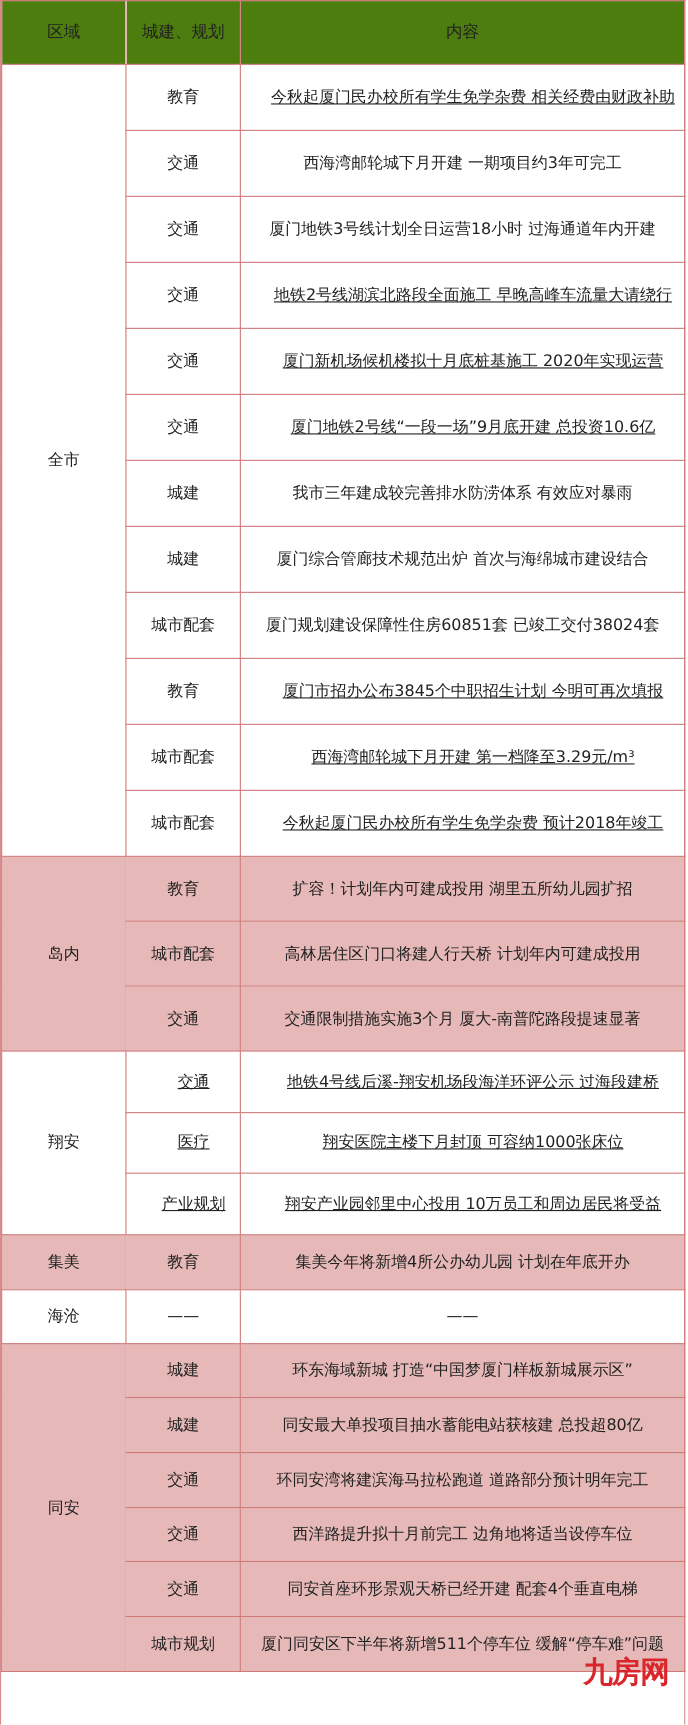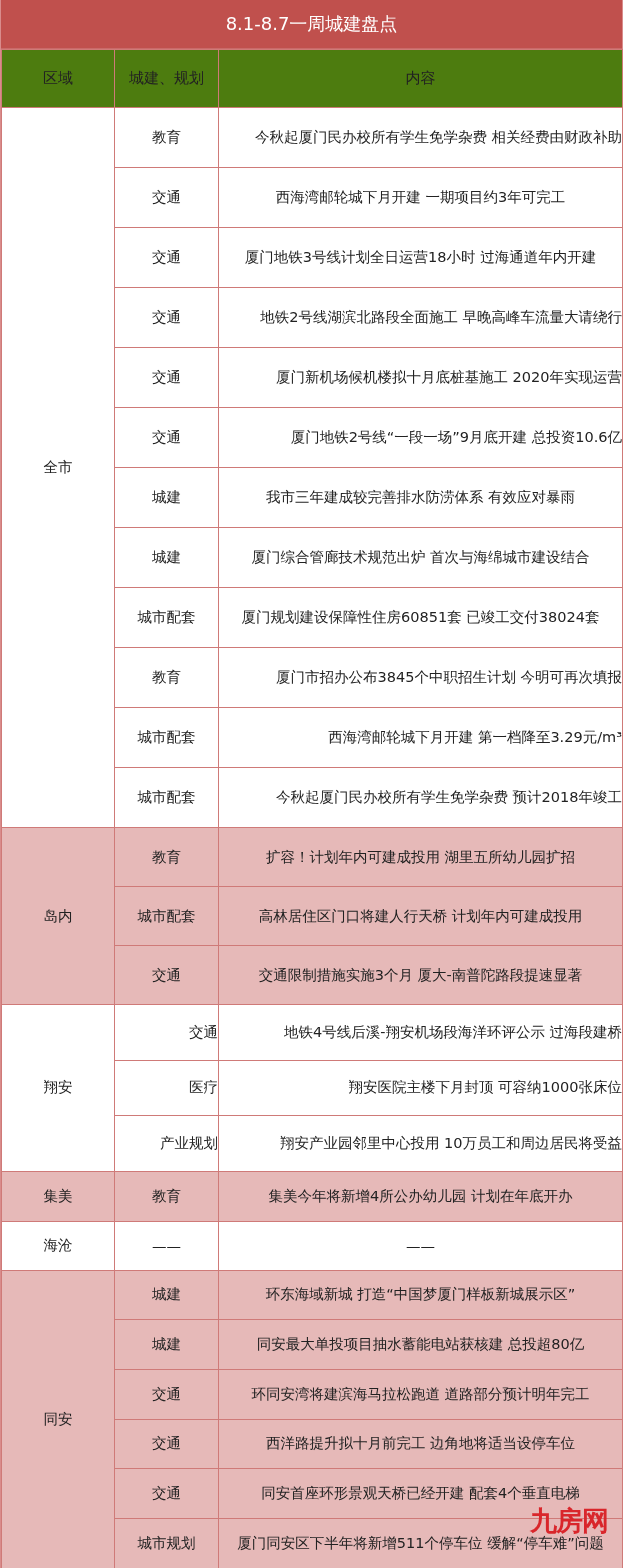--- a/index.html
+++ b/index.html
@@ -7,36 +7,35 @@
   .sheet { position: relative; width: 623px; height: 1568px; border-left: 1px solid #d98c8c; border-right: 1px solid #d98c8c; box-sizing: border-box; }
   .title-bar { height: 49px; background: #c0504d; color: #fff; font-size: 18px; display: flex; align-items: center; justify-content: center; border-bottom: 1px solid #c96a68; box-sizing: border-box; }
   table { border-collapse: collapse; width: 621px; table-layout: fixed; }
   td { border: 1px solid #cf7a78; font-size: 14.5px; text-align: center; vertical-align: middle; padding: 0; white-space: nowrap; overflow: hidden; }
   col.c1 { width: 113px; }
   col.c2 { width: 104px; }
   col.c3 { width: 404px; }
   tr.header td { background: #4d7c0f; height: 57px; font-size: 15px; }
   .pink td { background: #e6b9b8; }
   .white td { background: #ffffff; }
-  td.left { text-align: right; padding-left: 19px; }
+  td.left { text-align: center; padding-left: 19px; text-decoration: underline; }
   .qs td { height: 59px; }
   .dn td { height: 58px; }
   .xa td { height: 54.5px; }
   .jm td { height: 49px; }
   .hc td { height: 48px; margin-left: 24px; }
   .ta td { height: 48.7px; }
   .watermark { position: absolute; right: 6px; bottom: 18px; width: 94px; height: 44px; text-align: center; }
   .wm-logo { color: #d9262b; font-size: 27px; font-weight: bold; letter-spacing: -1px; line-height: 30px; font-family: "DejaVu Sans", sans-serif; }
   .wm-url { color: #b33; font-size: 11px; line-height: 12px; font-family: "Liberation Sans", sans-serif; margin-top: 32px; }
 </style>
 </head>
 <body>
 
 <div class="sheet">
-  <div class="title-bar">8.1-8.7一周城建盘点</div>
   <table>
     <colgroup>
         <col class="c1">
         <col class="c2">
         <col class="c3">
       </colgroup>
     <tbody>
       <tr class="header">
         <td>区域</td>
         <td>城建、规划</td>

